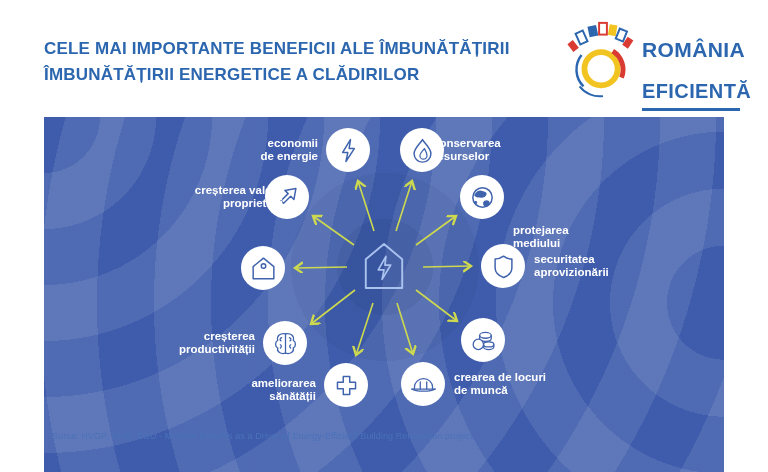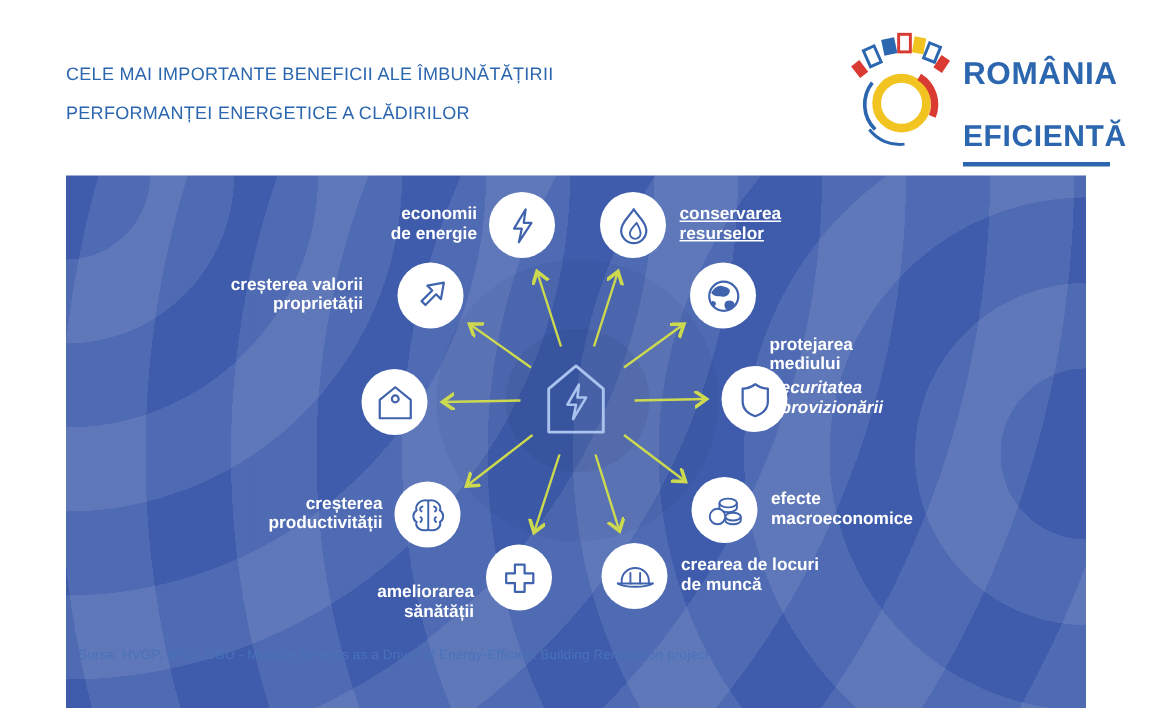--- a/index.html
+++ b/index.html
@@ -3,21 +3,21 @@
 <meta charset="utf-8">
 <style>
   html,body{margin:0;padding:0;}
   body{
     width:768px;height:472px;position:relative;background:#ffffff;
     font-family:"Liberation Sans", sans-serif;overflow:hidden;
   }
   
   .title{
     position:absolute;left:44px;top:36px;width:540px;
-    color:#2b66af;font-weight:normal;font-size:12px;line-height:26px;
+    color:#2b66af;font-weight:bold;font-size:17px;line-height:26px;
     letter-spacing:.2px;
   }
   .logo{position:absolute;left:562px;top:14px;width:176px;height:92px;}
   .logo-emblem{position:absolute;left:0;top:2px;width:82px;height:86px;}
   .logo-text{position:absolute;left:80px;top:24px;color:#2b66af;font-weight:bold;}
   .logo-line1{font-size:21px;letter-spacing:.4px;}
   .logo-line2{font-size:20px;letter-spacing:.4px;margin-top:18px;}
   .logo-underline{margin-top:5px;height:3px;width:98px;background:#2b66af;}
   
   .panel{
@@ -43,36 +43,36 @@
   }
   .t-right{text-align:right;}
   .t-left{text-align:left;}
   
   .c0{left:282px;top:11px;}  .c1{left:356px;top:11px;}
   .c2{left:221px;top:58px;}  .c3{left:416px;top:58px;}
   .c4{left:197px;top:129px;} .c5{left:437px;top:127px;}
   .c6{left:219px;top:204px;} .c7{left:417px;top:201px;}
   .c8{left:280px;top:246px;} .c9{left:357px;top:245px;}
   
-  .t0{right:406px;top:20px;} .t1{left:409px;top:20px;text-decoration:underline;}
-  .t2{right:482px;top:67px;} .t3{left:469px;top:67px;margin-top:40px;}
-  .t4{right:491px;top:138px;}.t5{left:470px;top:136px;font-style:italic;}
+  .t0{right:406px;top:20px;} .t1{left:389px;top:20px;}
+  .t2{right:441px;top:67px;} .t3{left:469px;top:67px;margin-top:40px;}
+  .t4{right:491px;top:138px;}.t5{left:490px;top:136px;}
   .t6{right:469px;top:213px;}.t7{left:470px;top:210px;}
-  .t8{right:408px;top:272px;text-align:right;}.t9{left:410px;top:254px;}
+  .t8{right:408px;top:260px;text-align:right;}.t9{left:410px;top:254px;}
   
   .source{
     position:absolute;left:32px;top:431px;color:#4a72b9;font-size:9px;letter-spacing:.1px;margin-left:20px;
   }
 </style>
 </head>
 <body>
 
 <div class="title">
   <div>CELE MAI IMPORTANTE BENEFICII ALE ÎMBUNĂTĂȚIRII</div>
-  <div>PERFORMANȚEI ENERGETICE A CLĂDIRILOR</div>
+  <div>ÎMBUNĂTĂȚIRII ENERGETICE A CLĂDIRILOR</div>
 </div>
 
 <div class="logo">
   <svg class="logo-emblem" viewBox="0 0 84 88">
     <rect x="8" y="26" width="7" height="10" fill="#d93a32" transform="rotate(-38 11 31)"></rect>
     <rect x="16" y="16" width="8" height="12" fill="none" stroke="#2b66af" stroke-width="2" transform="rotate(-24 20 22)"></rect>
     <rect x="27" y="10" width="9" height="11" fill="#2b66af" transform="rotate(-12 31 15)"></rect>
     <rect x="38" y="7" width="8" height="12" fill="none" stroke="#d93a32" stroke-width="2"></rect>
     <rect x="48" y="9" width="8" height="11" fill="#f2c421" transform="rotate(10 52 14)"></rect>
     <rect x="57" y="14" width="8" height="11" fill="none" stroke="#2b66af" stroke-width="2" transform="rotate(22 61 19)"></rect>
@@ -205,24 +205,20 @@
     <span>mediului</span>
   </div>
   <div class="blabel t-left t5">
     <span>securitatea</span><br>
     <span>aprovizionării</span>
   </div>
   <div class="blabel t-right t6">
     <span>creșterea</span><br>
     <span>productivității</span>
   </div>
-  <div class="blabel t-left t7">
-    <span>efecte</span><br>
-    <span>macroeconomice</span>
-  </div>
   <div class="blabel t-right t8">
     <span>ameliorarea</span><br>
     <span>sănătății</span>
   </div>
   <div class="blabel t-left t9">
     <span>crearea de locuri</span><br>
     <span>de muncă</span>
   </div>
 </div>
 

